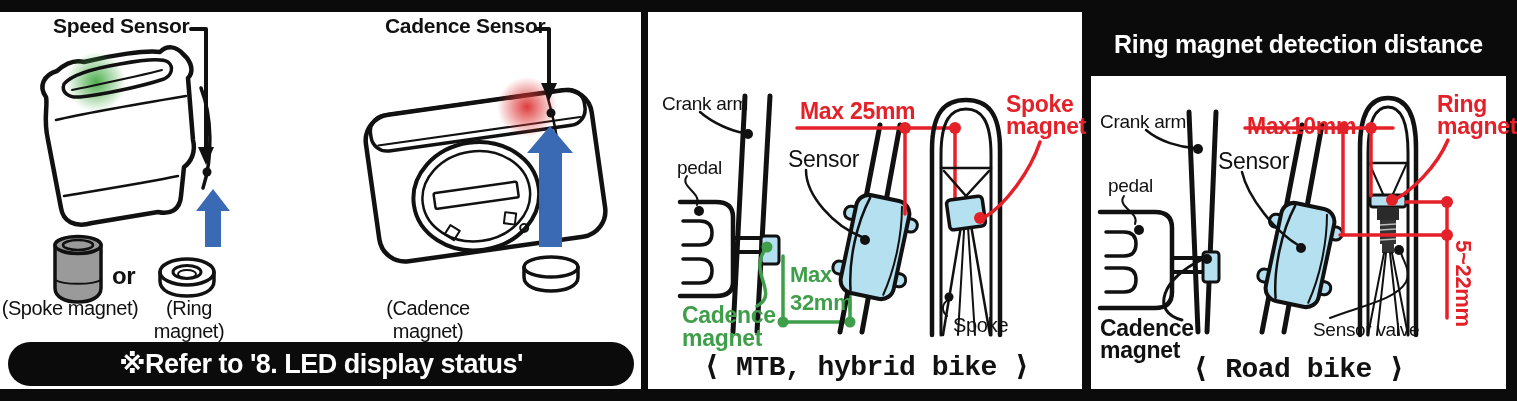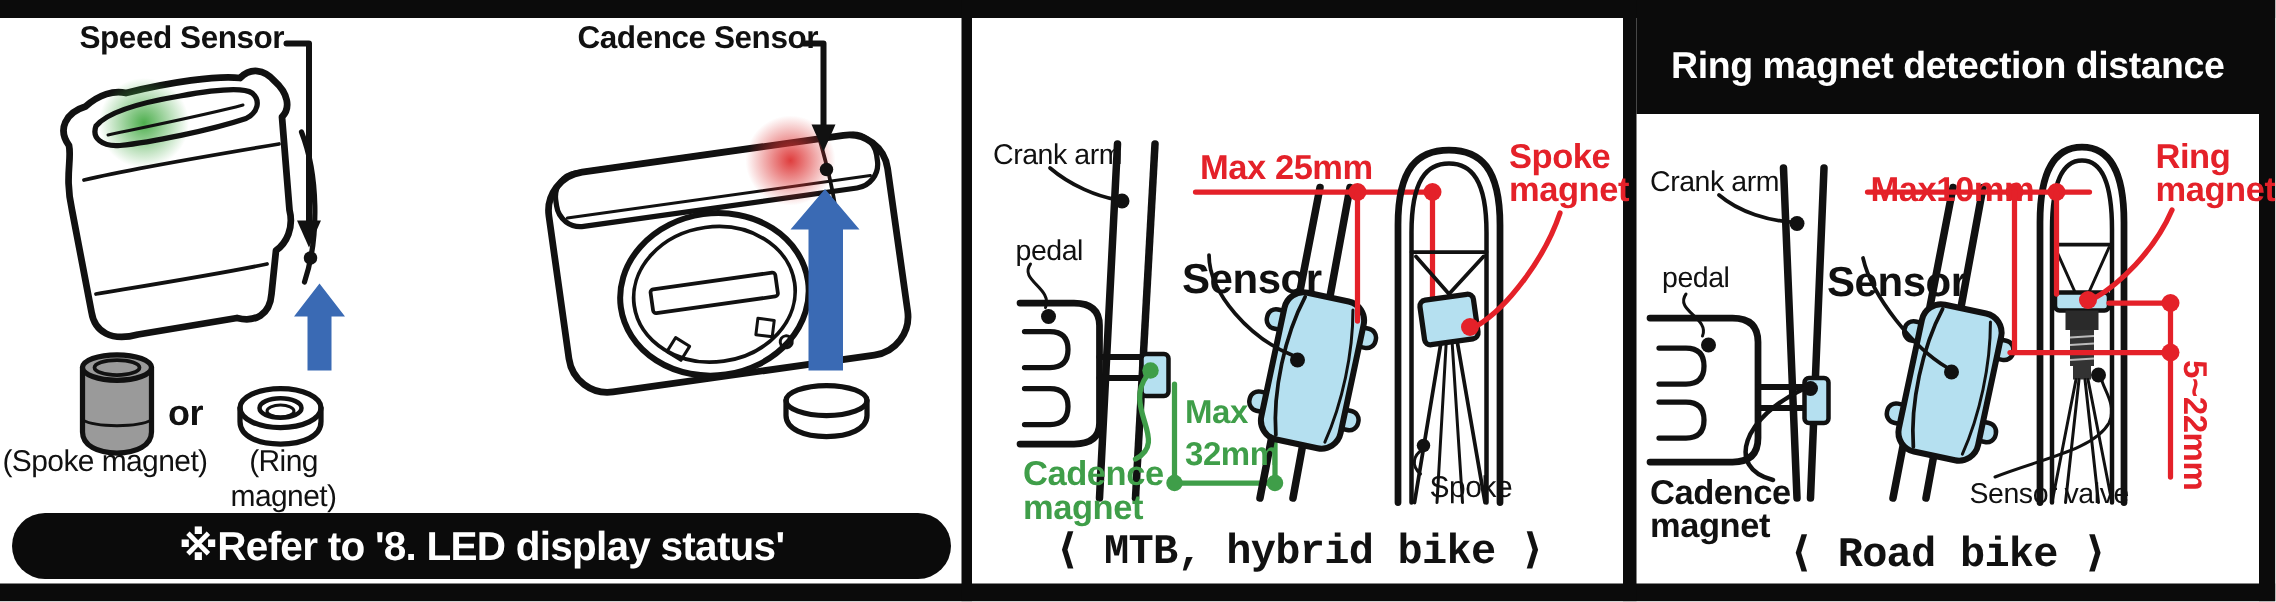--- a/index.html
+++ b/index.html
@@ -14,21 +14,21 @@
     font-family:"Liberation Sans","DejaVu Sans",sans-serif; color:var(--ink);
     overflow:hidden;
   }
   .bar{position:absolute; background:#0b0b0b;}
   .hdr{position:absolute; background:#0b0b0b; color:#fff; display:flex;
        flex-direction:column; align-items:center; justify-content:center;
        text-align:center; font-weight:bold;}
   .hdr span{display:block; font-size:24px; line-height:29px; letter-spacing:-0.3px;}
   .lbl{position:absolute; font-size:19px; letter-spacing:-0.3px; white-space:nowrap;}
   .lbl.big{font-size:21px;}
-  .lbl.bold{font-weight:bold; font-size:28px;margin-top:24px;}
+  .lbl.bold{font-weight:normal; font-size:23px;}
   .lbl.red{color:var(--red); font-weight:bold; font-size:23px; line-height:22px;}
   .lbl.green{color:var(--green); font-weight:bold; font-size:22px; line-height:23px;}
   .lbl.blackmag{color:var(--ink); font-weight:bold; font-size:23px; line-height:22px;}
   .cap{position:absolute; text-align:center; font-weight:bold; font-size:28px; letter-spacing:-0.5px;font-family:Liberation Mono, monospace;}
   .smallcap{position:absolute; text-align:center; font-size:20px; letter-spacing:-0.4px;}
   .note{position:absolute; left:8px; top:342px; width:626px; height:44px; background:#0b0b0b;
         color:#fff; font-weight:bold; font-size:27px; line-height:44px; text-align:center;
         letter-spacing:-0.5px;border-radius:22px;}
   .vert{writing-mode:vertical-rl; text-orientation:mixed;}
   svg.art{position:absolute; left:0; top:0; pointer-events:none;}
@@ -255,20 +255,21 @@
         <circle cx="1447" cy="235" r="6" style="fill:var(--red)"></circle>
       </g>
     </g>
   </svg>
 
   <span class="lbl big" style="left:53px;top:14px;font-weight:bold">Speed Sensor</span>
   <span class="lbl big" style="left:385px;top:14px;font-weight:bold">Cadence Sensor</span>
   <span class="lbl" style="left:112px;top:262px;font-size:24px;font-weight:bold">or</span>
   <span class="smallcap" style="left:0;top:297px;width:140px">(Spoke magnet)</span>
   <span class="smallcap" style="left:133px;top:297px;width:112px">(Ring magnet)</span>
+  <span class="smallcap" style="left:352px;top:297px;width:152px">(Cadence magnet)</span>
   <div class="note">
     <span>※Refer to '8. LED display status'</span>
   </div>
 
   <span class="lbl" style="left:662px;top:93px">Crank arm</span>
   <span class="lbl" style="left:677px;top:157px">pedal</span>
   <span class="lbl bold" style="left:788px;top:146px">Sensor</span>
   <span class="lbl red" style="left:800px;top:100px">Max 25mm</span>
   <div class="lbl red" style="left:1006px;top:93px">
     <span style="display:block">Spoke</span>

